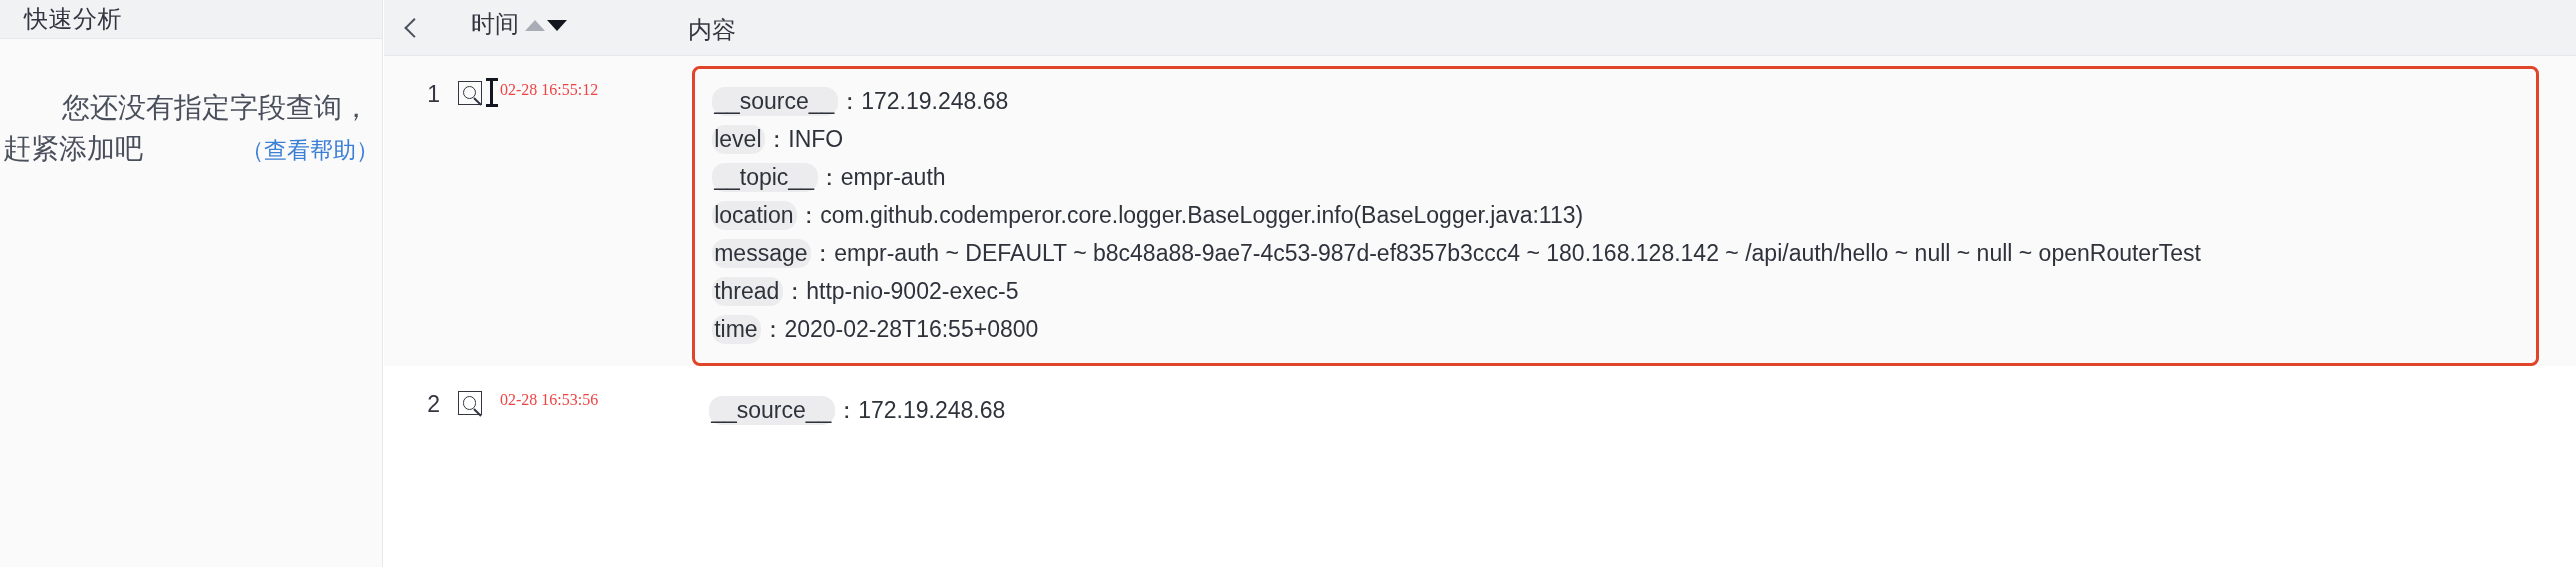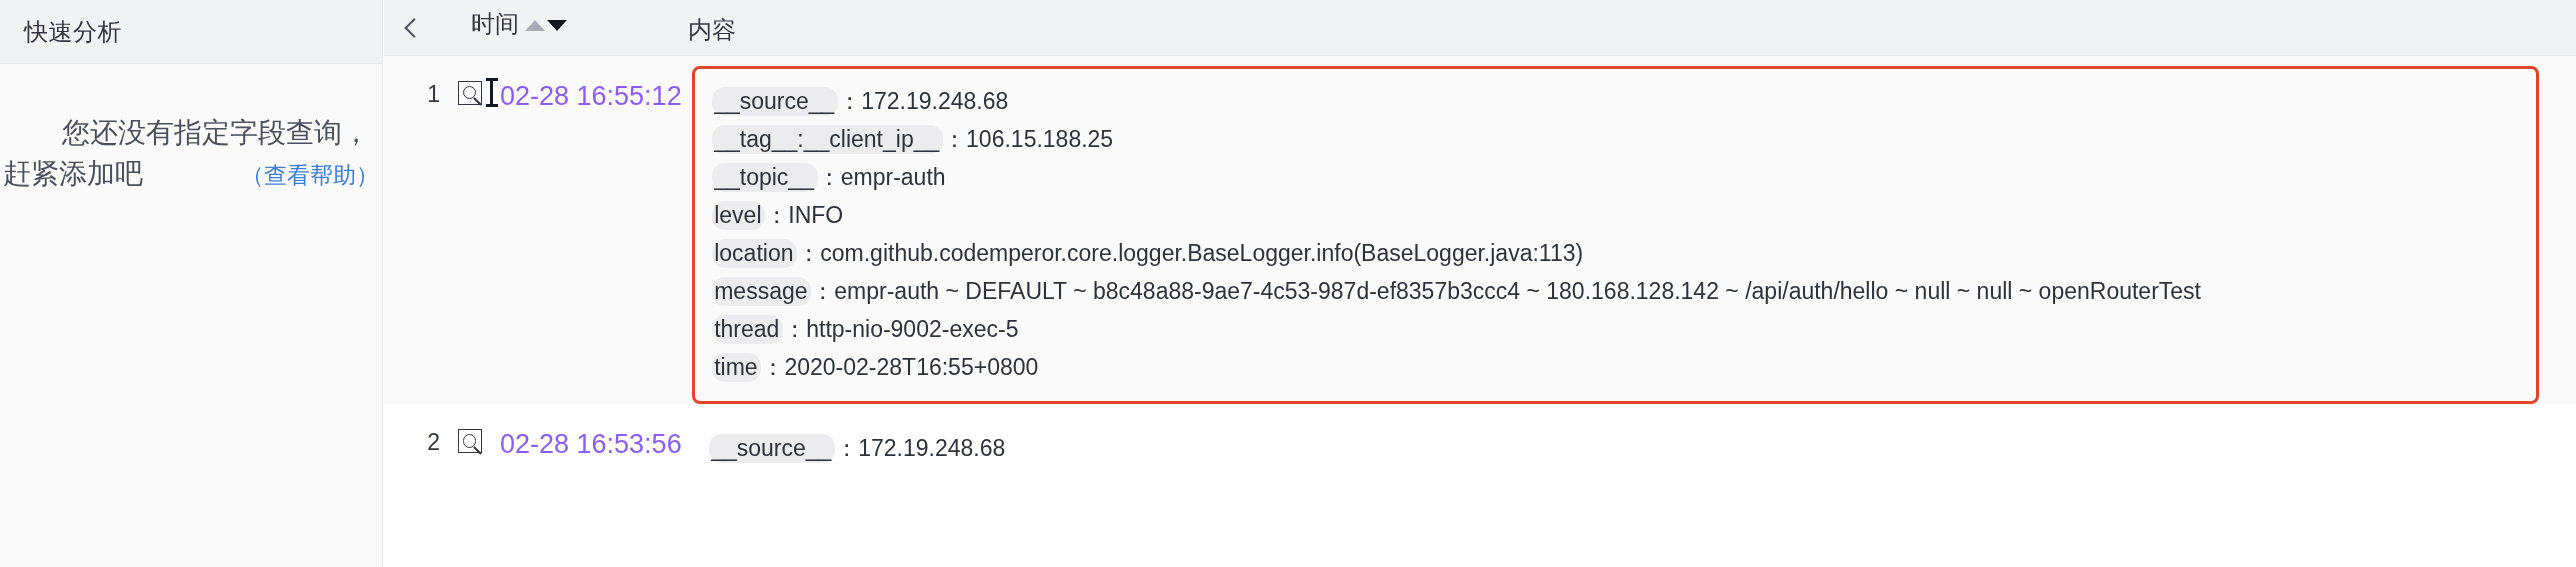--- a/index.html
+++ b/index.html
@@ -20,21 +20,21 @@
   
   .sidebar {
     position: absolute;
     left: 0; top: 0;
     width: 383px;
     height: 568px;
     background: #fafafb;
     border-right: 1px solid #e6e8eb;
   }
   .sidebar-header {
-    height: 64px;
+    height: 39px;
     background: #f1f2f4;
     border-bottom: 1px solid #e6e8eb;
     display: flex;
     align-items: center;
     padding-left: 24px;
   }
   .sidebar-title {
     font-size: 24px;
     color: #333640;
     letter-spacing: 0.5px;
@@ -178,24 +178,25 @@
     position: absolute;
     left: 15.4px; top: 15.4px;
     width: 9.6px; height: 1.9px;
     background: #333640;
     transform: rotate(45deg);
     transform-origin: left center;
   }
   .cell-time {
     flex: 0 0 192px;
     padding-top: 25px;
-    font-size: 27px;
-    color: #8b5cf6;
+    font-size: 16px;
+    color: #ef4444;
     position: relative;
     white-space: nowrap;
+    font-family: Liberation Serif, serif;
   }
   .text-caret {
     position: absolute;
     left: -9.6px;
     top: 22px;
     width: 2.9px;
     height: 29px;
     background: #12161f;
   }
   .text-caret::before,
@@ -283,23 +284,22 @@
         <div class="cell-icon">
           <span class="search-box-icon"></span>
         </div>
         <div class="cell-time">
           <span class="text-caret"></span>
           <span>02-28 16:55:12</span>
         </div>
         <div class="cell-content">
           <div class="content-box" id="row0-fields">
               <div class="kv-line"><span class="kv-key">__source__</span><span class="kv-sep">：</span><span class="kv-val">172.19.248.68</span></div>
-              <div class="kv-line"><span class="kv-key">__tag__:__client_ip__</span><span class="kv-sep">：</span><span class="kv-val">106.15.188.25</span></div>
+              <div class="kv-line"><span class="kv-key">level</span><span class="kv-sep">：</span><span class="kv-val">INFO</span></div>
               <div class="kv-line"><span class="kv-key">__topic__</span><span class="kv-sep">：</span><span class="kv-val">empr-auth</span></div>
-              <div class="kv-line"><span class="kv-key">level</span><span class="kv-sep">：</span><span class="kv-val">INFO</span></div>
               <div class="kv-line"><span class="kv-key">location</span><span class="kv-sep">：</span><span class="kv-val">com.github.codemperor.core.logger.BaseLogger.info(BaseLogger.java:113)</span></div>
               <div class="kv-line"><span class="kv-key">message</span><span class="kv-sep">：</span><span class="kv-val">empr-auth ~ DEFAULT ~ b8c48a88-9ae7-4c53-987d-ef8357b3ccc4 ~ 180.168.128.142 ~ /api/auth/hello ~ null ~ null ~ openRouterTest</span></div>
               <div class="kv-line"><span class="kv-key">thread</span><span class="kv-sep">：</span><span class="kv-val">http-nio-9002-exec-5</span></div>
               <div class="kv-line"><span class="kv-key">time</span><span class="kv-sep">：</span><span class="kv-val">2020-02-28T16:55+0800</span></div>
             </div>
         </div>
       </div>
 
       <div class="log-row plain">
         <div class="cell-index">2</div>

